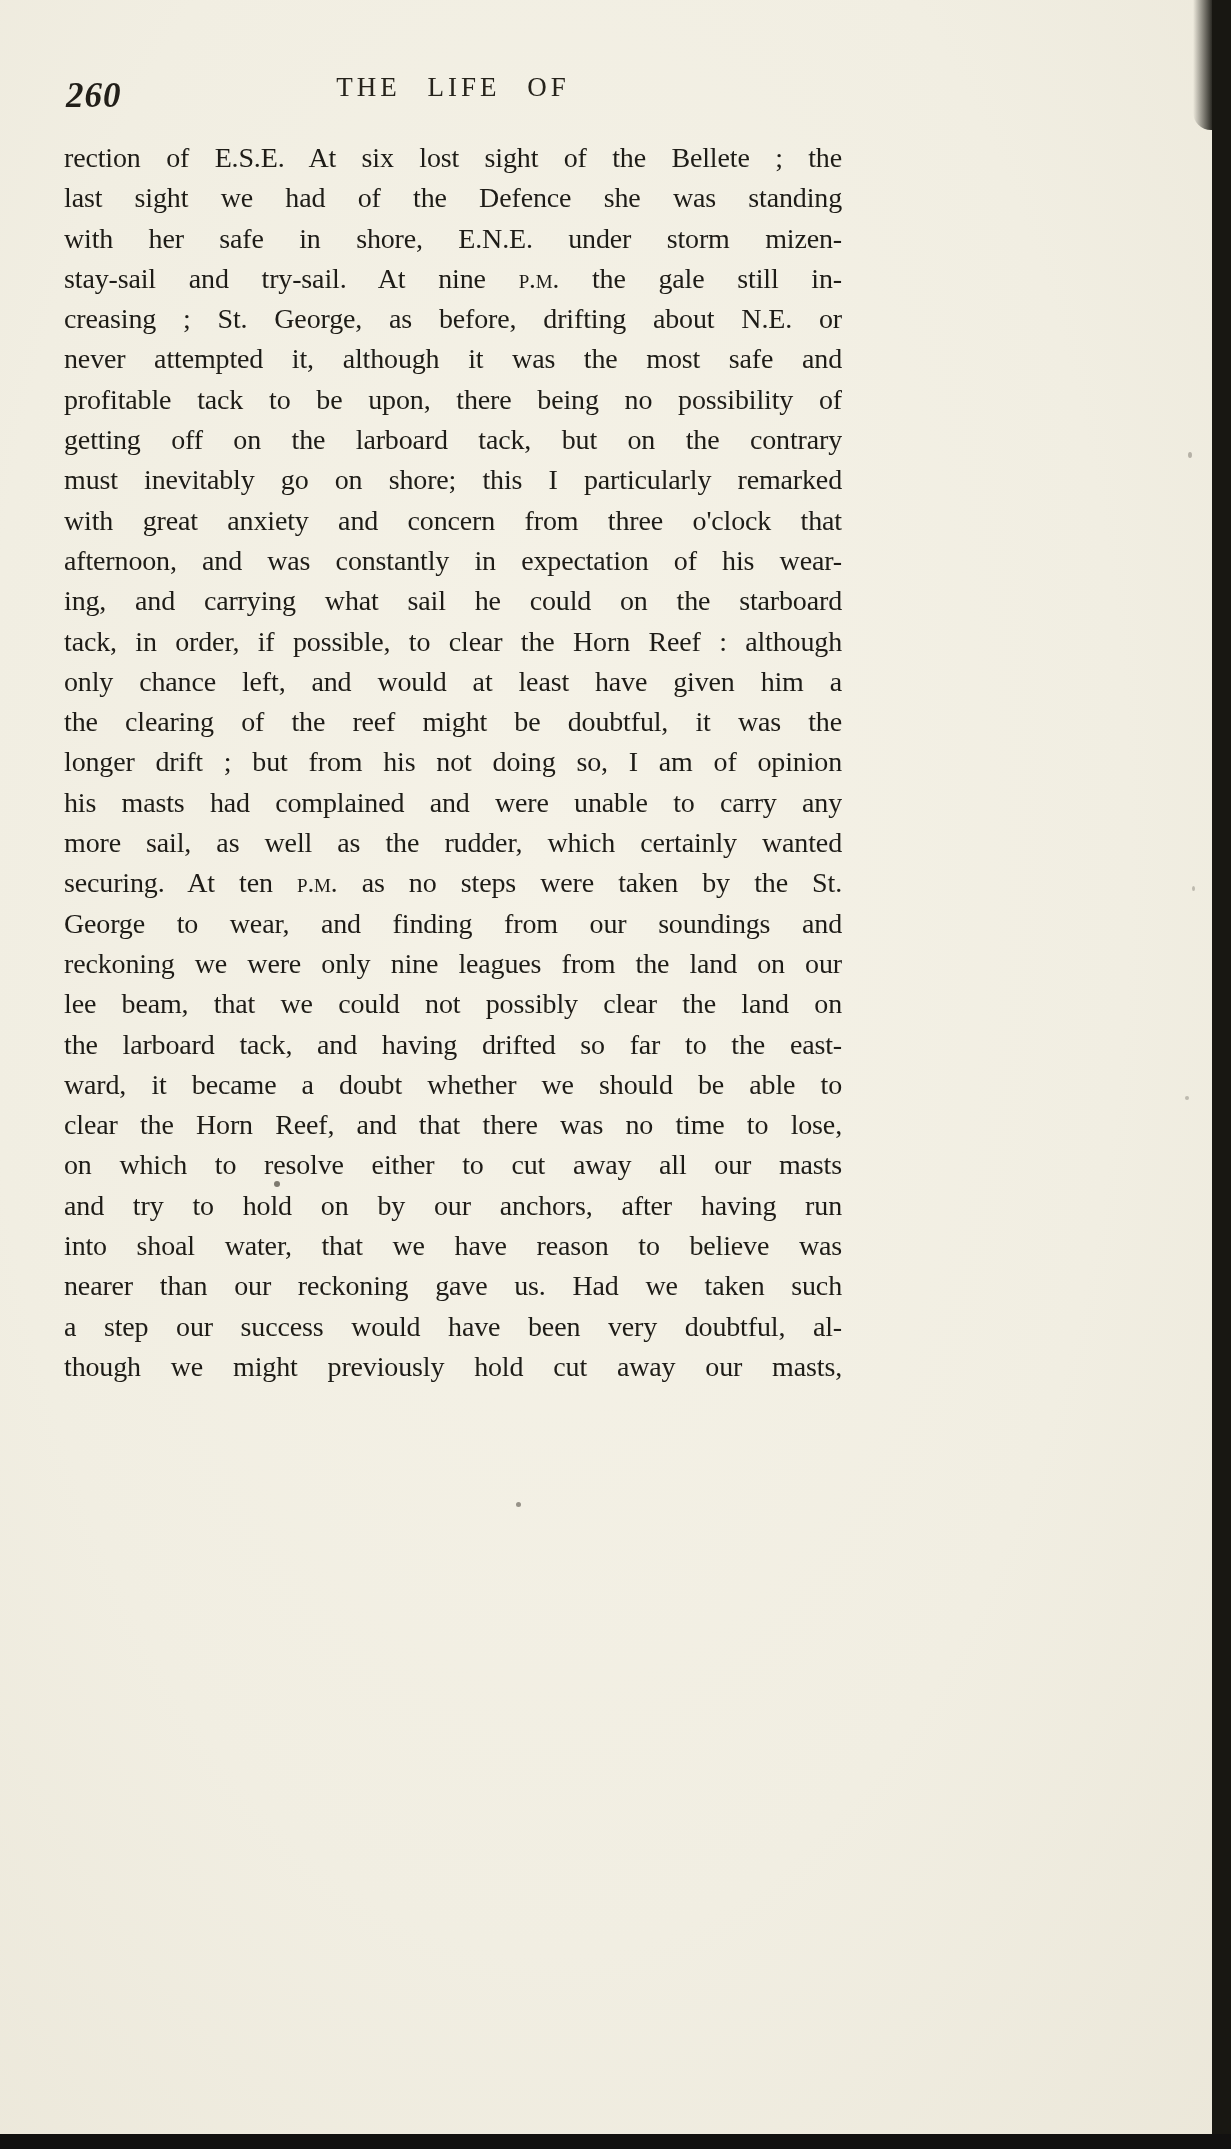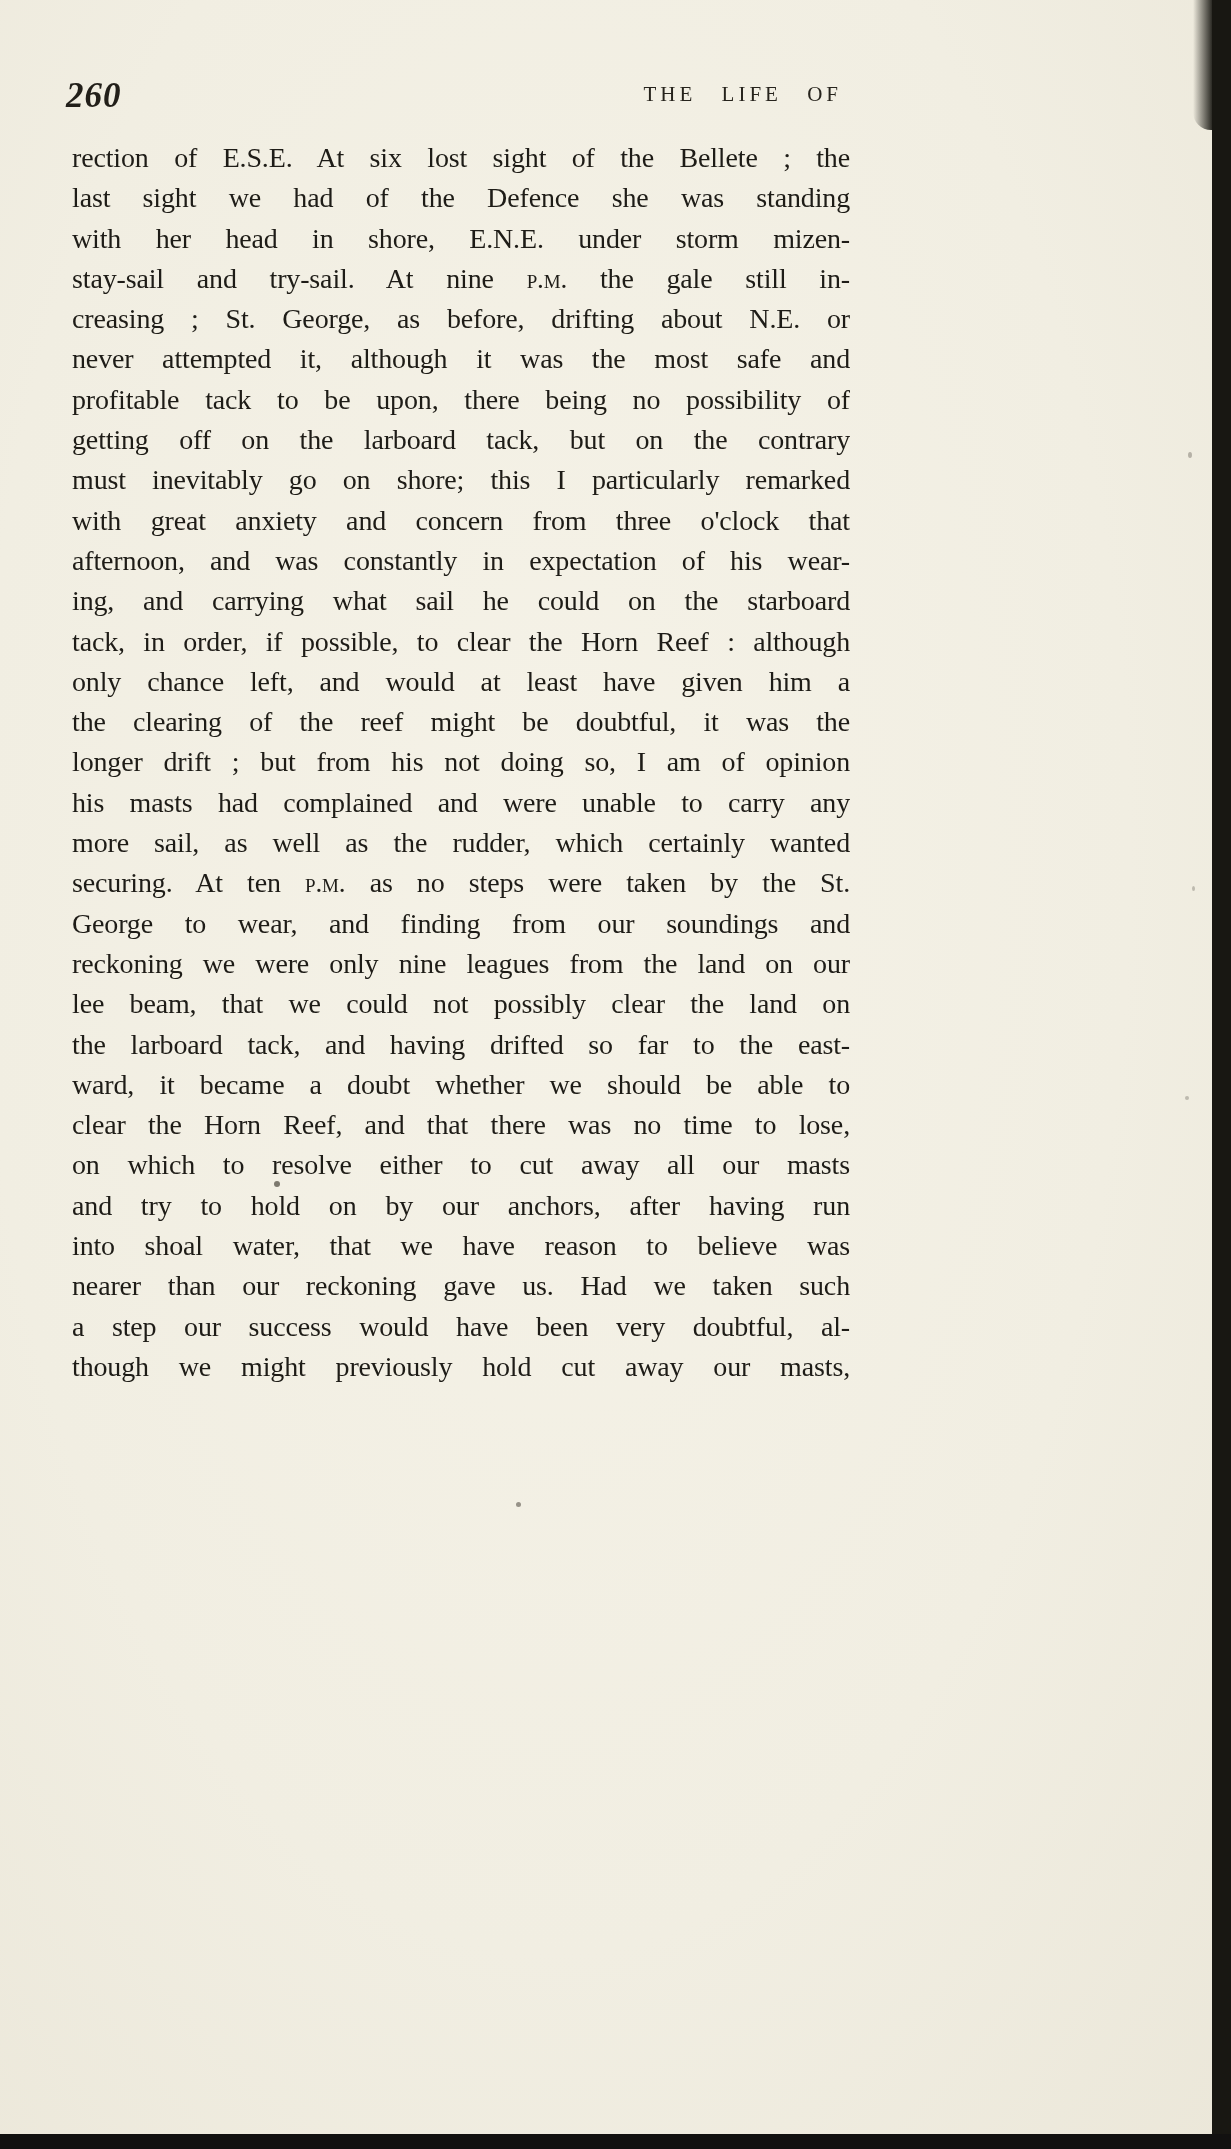--- a/index.html
+++ b/index.html
@@ -20,32 +20,32 @@
     font-size: 35px;
     font-weight: 700;
     letter-spacing: 1px;
     color: #221f19;
     font-style: italic;
   }
 
   .running-header {
     position: absolute;
     left: 64px;
-    top: 82px;
+    top: 72px;
     width: 778px;
-    text-align: right;
-    font-size: 21px;
+    text-align: center;
+    font-size: 27px;
     letter-spacing: 4px;
     word-spacing: 16px;
     color: #26231c;
   }
 
   .body-text {
     position: absolute;
-    left: 72px;
+    left: 64px;
     top: 138px;
     width: 778px;
     font-size: 28px;
     letter-spacing: -0.15px;
   }
   .line {
     height: 40.3px;
     line-height: 40.3px;
     text-align: justify;
     text-align-last: justify;
@@ -86,21 +86,21 @@
 
 <div class="page">
 
   <div class="page-number">260</div>
 
   <div class="running-header">THE LIFE OF</div>
 
   <div class="body-text">
       <div class="line"><span>rection of E.S.E.  At six lost sight of the Bellete ; the</span></div>
       <div class="line"><span>last sight we had of the Defence she was standing</span></div>
-      <div class="line"><span>with her head in shore, E.N.E. under storm mizen-</span></div>
+      <div class="line"><span>with her safe in shore, E.N.E. under storm mizen-</span></div>
       <div class="line"><span>stay-sail and try-sail.  At nine </span><span class="sc">p.m.</span><span> the gale still in-</span></div>
       <div class="line"><span>creasing ; St. George, as before, drifting about N.E. or</span></div>
       <div class="line"><span>never attempted it, although it was the most safe and</span></div>
       <div class="line"><span>profitable tack to be upon, there being no possibility of</span></div>
       <div class="line"><span>getting off on the larboard tack, but on the contrary</span></div>
       <div class="line"><span>must inevitably go on shore; this I particularly remarked</span></div>
       <div class="line"><span>with great anxiety and concern from three o'clock that</span></div>
       <div class="line"><span>afternoon, and was constantly in expectation of his wear-</span></div>
       <div class="line"><span>ing, and carrying what sail he could on the starboard</span></div>
       <div class="line"><span>tack, in order, if possible, to clear the Horn Reef : although</span></div>

